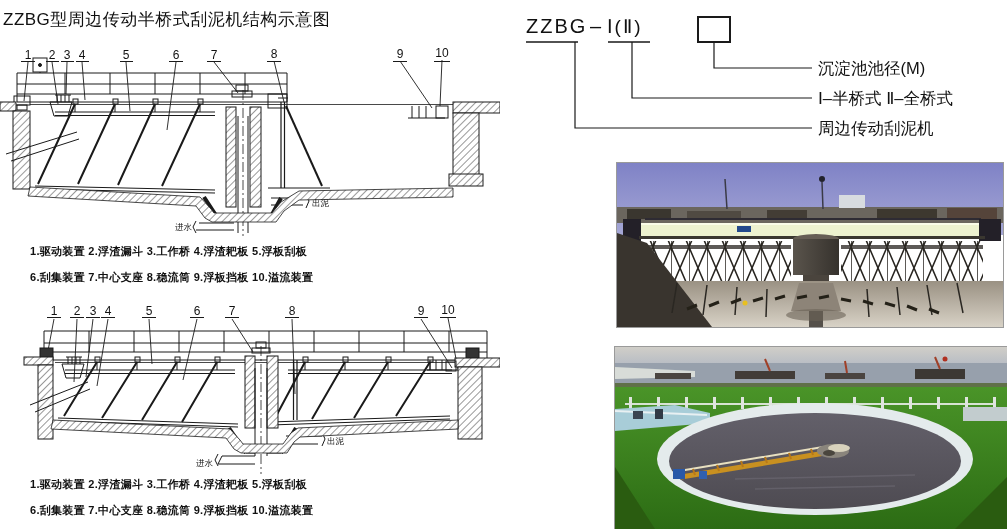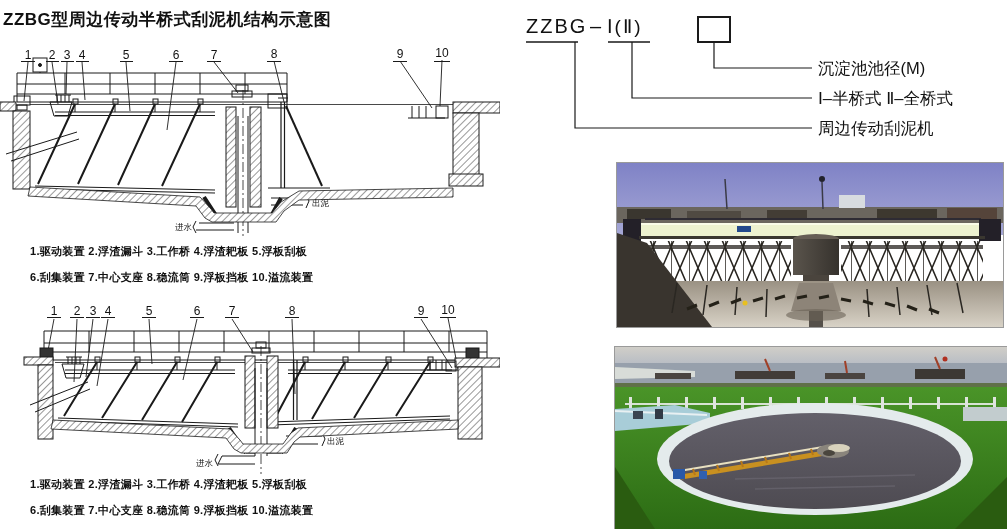--- a/index.html
+++ b/index.html
@@ -1,19 +1,19 @@
 <!DOCTYPE html>
 <html><head>
 <meta charset="utf-8">
 <style>
   html,body{margin:0;padding:0;background:#fff;}
   body{width:1007px;height:529px;position:relative;overflow:hidden;
        font-family:"Liberation Sans",sans-serif;color:#111;}
   .abs{position:absolute;}
-  #title{left:3px;top:8px;font-size:17px;font-weight:700;letter-spacing:.5px;}
+  #title{left:3px;top:8px;font-size:17px;font-weight:400;letter-spacing:.5px;}
   .caption{width:440px;font-size:11px;font-weight:700;letter-spacing:.3px;line-height:26px;white-space:nowrap;}
   .caption .l1{padding-left:30px;}
   .caption .l2{padding-left:30px;}
   #caption1{left:0;top:238px;}
   #caption2{left:0;top:471px;}
   svg text{font-family:"Liberation Sans",sans-serif;}
   .photo{outline:1px solid #9a9a9a;}
 </style>
 </head>
 <body>

